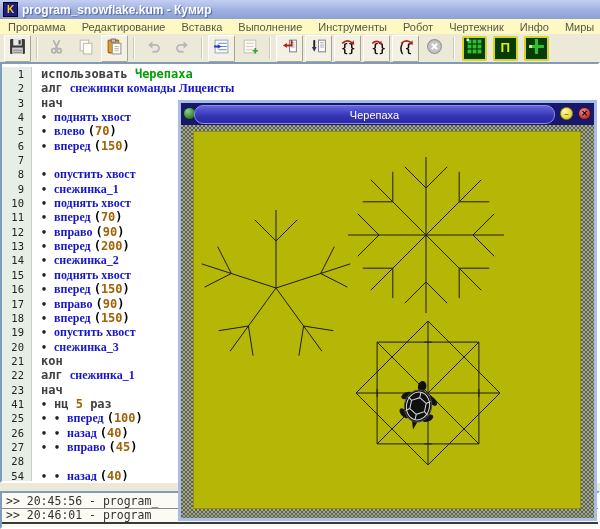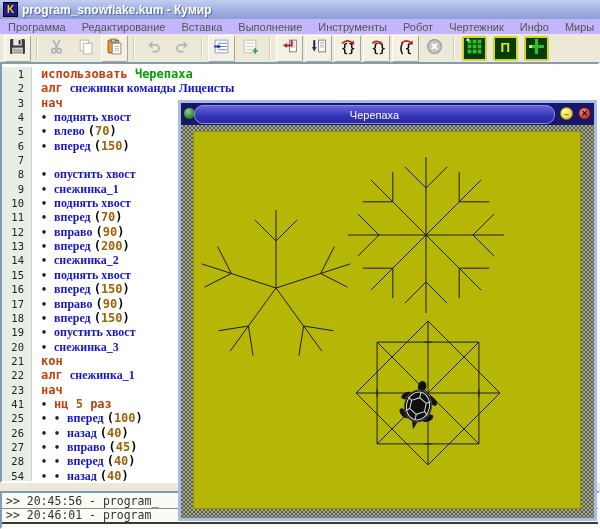--- a/index.html
+++ b/index.html
@@ -7,42 +7,42 @@
        font-family:"Liberation Sans",sans-serif;background:#ece9d8;}
 
   
   #titlebar{position:absolute;left:0;top:0;width:600px;height:19px;
     background:linear-gradient(to bottom,#c3cef2 0%,#9fb0e0 55%,#8d9fd6 100%);
     display:flex;align-items:center;padding-left:3px;box-sizing:border-box;}
   #title-icon{width:13px;height:13px;background:#1c1c8a;color:#ffd800;font-weight:bold;
     font-size:10px;line-height:13px;text-align:center;border:1px solid #000;margin-right:4px;flex:none;}
   #title-text{color:#fff;font-weight:bold;font-size:12px;text-shadow:1px 1px 1px #53639c;white-space:nowrap;}
 
-  #menubar{position:absolute;left:0;top:19px;width:600px;height:15px;background:#c4b5fd;
+  #menubar{position:absolute;left:0;top:19px;width:600px;height:15px;background:#fef9c3;
     display:flex;align-items:center;font-size:11px;color:#56564a;border-bottom:1px solid #e0dcc8;}
   .menu-item{padding:0 8px;white-space:nowrap;}
 
   #toolbar{position:absolute;left:0;top:34px;width:600px;height:28px;background:#ece9d8;
     display:flex;align-items:center;padding-left:3px;box-sizing:border-box;}
   .tb{width:25px;height:25px;display:flex;align-items:center;justify-content:center;
       border:1px solid transparent;border-radius:2px;flex:none;margin:0 1px;}
   .tb.raised{border-color:#fff #a8a494 #a8a494 #fff;background:#f4f1e4;}
   .tb.world{width:21px;height:21px;background:#063d06;border:2px solid #d6d61e;margin:0 3px;}
   .tbsep{width:0;height:22px;border-left:1px solid #cfcaba;border-right:1px solid #fdfdf8;margin:0 4px;flex:none;}
 
   
   #editor{position:absolute;left:0;top:62px;width:600px;height:421px;background:#fff;
     border:2px solid;border-color:#7f9db9 #fff #fff #7f9db9;box-sizing:border-box;overflow:hidden;
     font-family:"DejaVu Sans Mono",monospace;padding-top:3px;}
   .row{display:flex;height:14.35px;line-height:14.35px;}
   .gut{width:30px;flex:none;background:#e6eee6;border-right:1px solid #c6d2c6;color:#222;
        font-size:10.5px;text-align:right;padding-right:7px;box-sizing:border-box;}
   .code{padding-left:9px;font-size:12px;font-weight:bold;white-space:pre;color:#000;}
   .dot{display:inline-block;width:13px;color:#222;font-size:10px;}
-  .c-k{color:#c2410c;} .c-g{color:#00a000;} .c-b{color:#1414cc;font-family:Liberation Serif, serif;} .c-n{color:#a16207;} .c-p{color:#000;}
+  .c-k{color:#404040;} .c-g{color:#00a000;} .c-b{color:#1414cc;font-family:Liberation Serif, serif;} .c-n{color:#a16207;} .c-p{color:#000;}
 
   
   #console{position:absolute;left:0;top:491px;width:600px;height:38px;background:#fbfbf4;
     border:2px solid;border-color:#7f9db9 #fff #fff #7f9db9;box-sizing:border-box;
     font-family:"DejaVu Sans Mono",monospace;font-size:11.5px;color:#333;padding-top:2px;}
   .crow{height:13px;line-height:13px;padding-left:4px;border-bottom:1px solid #8a8a8a;white-space:pre;}
   .crow.last{border-bottom:2px solid #3a3a3a;}
 
   
   #turtlewin{position:absolute;left:178px;top:100px;width:419px;height:421px;box-sizing:border-box;
@@ -324,21 +324,20 @@
     <div class="row">
       <div class="gut">26</div>
       <div class="code"><span class="dot">•</span><span class="dot">•</span><span class="c-b">назад </span><span class="c-p">(</span><span class="c-n">40</span><span class="c-p">)</span></div>
     </div>
     <div class="row">
       <div class="gut">27</div>
       <div class="code"><span class="dot">•</span><span class="dot">•</span><span class="c-b">вправо </span><span class="c-p">(</span><span class="c-n">45</span><span class="c-p">)</span></div>
     </div>
     <div class="row">
       <div class="gut">28</div>
-      <div class="code"><span class="dot">•</span><span class="dot">•</span><span class="c-b">вперед </span><span class="c-p">(</span><span class="c-n">40</span><span class="c-p">)</span></div>
     </div>
     <div class="row">
       <div class="gut">54</div>
       <div class="code"><span class="dot">•</span><span class="dot">•</span><span class="c-b">назад </span><span class="c-p">(</span><span class="c-n">40</span><span class="c-p">)</span></div>
     </div>
   </div>
 
 <div id="console">
     <div class="crow">&gt;&gt; 20:45:56 - program_</div>
     <div class="crow last">&gt;&gt; 20:46:01 - program</div>

